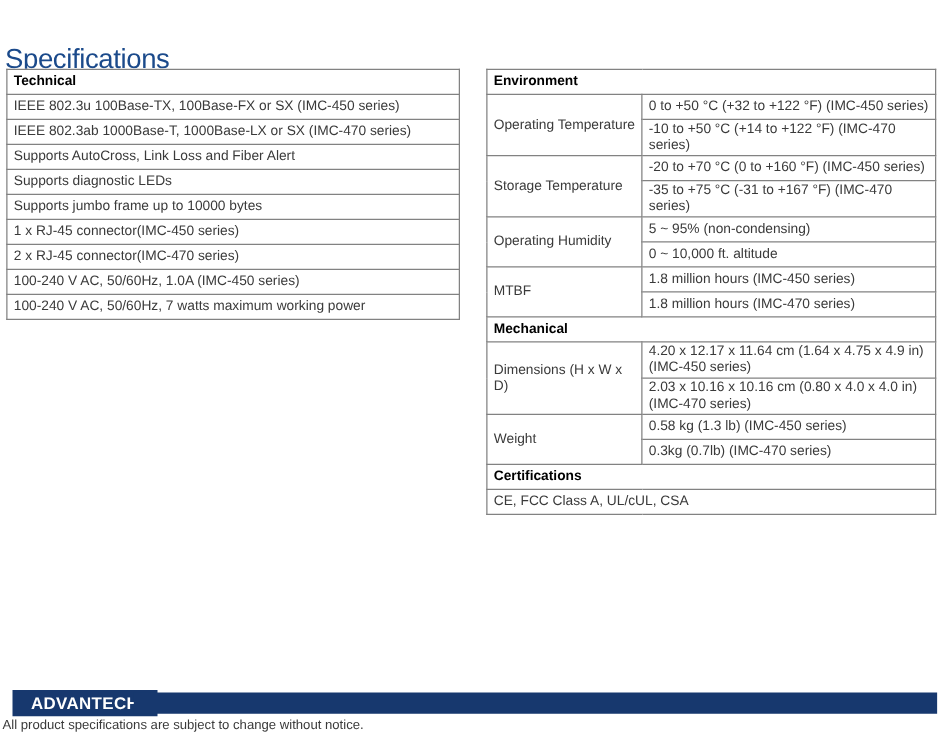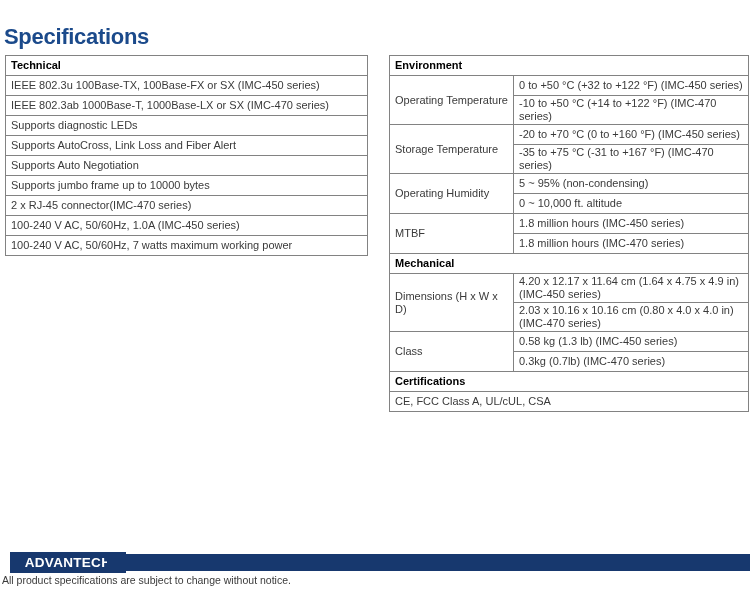--- a/index.html
+++ b/index.html
@@ -7,23 +7,23 @@
     position: relative;
     width: 750px;
     height: 591px;
     background: #ffffff;
     font-family: "Liberation Sans", sans-serif;
     overflow: hidden;
   }
   .page-title {
     position: absolute;
     left: 4px;
-    top: 24px;
+    top: 34px;
     font-size: 22px;
-    font-weight: bold;
+    font-weight: normal;
     letter-spacing: -0.3px;
     color: #1b4a8b;
   }
   table.spec-table {
     position: absolute;
     border-collapse: collapse;
     table-layout: fixed;
     font-size: 11px;
     color: #3a3a3a;
     background: #ffffff;
@@ -97,30 +97,30 @@
       <tr>
           <td class="hdr">Technical</td>
         </tr>
       <tr>
           <td>IEEE 802.3u 100Base-TX, 100Base-FX or SX (IMC-450 series)</td>
         </tr>
       <tr>
           <td>IEEE 802.3ab 1000Base-T, 1000Base-LX or SX (IMC-470 series)</td>
         </tr>
       <tr>
+          <td>Supports AutoCross, Link Loss and Fiber Alert</td>
+        </tr>
+      <tr>
           <td>Supports diagnostic LEDs</td>
         </tr>
       <tr>
-          <td>Supports AutoCross, Link Loss and Fiber Alert</td>
-        </tr>
-      <tr>
-          <td>Supports Auto Negotiation</td>
-        </tr>
-      <tr>
           <td>Supports jumbo frame up to 10000 bytes</td>
+        </tr>
+      <tr>
+          <td>1 x RJ-45 connector(IMC-450 series)</td>
         </tr>
       <tr>
           <td>2 x RJ-45 connector(IMC-470 series)</td>
         </tr>
       <tr>
           <td>100-240 V AC, 50/60Hz, 1.0A (IMC-450 series)</td>
         </tr>
       <tr>
           <td>100-240 V AC, 50/60Hz, 7 watts maximum working power</td>
         </tr>
@@ -177,21 +177,21 @@
         <td rowspan="2">Dimensions (H x W x D)</td>
         <td class="value-cell">4.20 x 12.17 x 11.64 cm (1.64 x 4.75 x 4.9 in)
 (IMC-450 series)</td>
       </tr>
       <tr>
           <td class="value-cell">2.03 x 10.16 x 10.16 cm (0.80 x 4.0 x 4.0 in)
 (IMC-470 series)</td>
         </tr>
 
       <tr>
-        <td rowspan="2">Class</td>
+        <td rowspan="2">Weight</td>
         <td class="value-cell">0.58 kg (1.3 lb) (IMC-450 series)</td>
       </tr>
       <tr>
           <td class="value-cell">0.3kg (0.7lb) (IMC-470 series)</td>
         </tr>
 
       <tr>
           <td colspan="2" class="hdr">Certifications</td>
         </tr>
       <tr>

